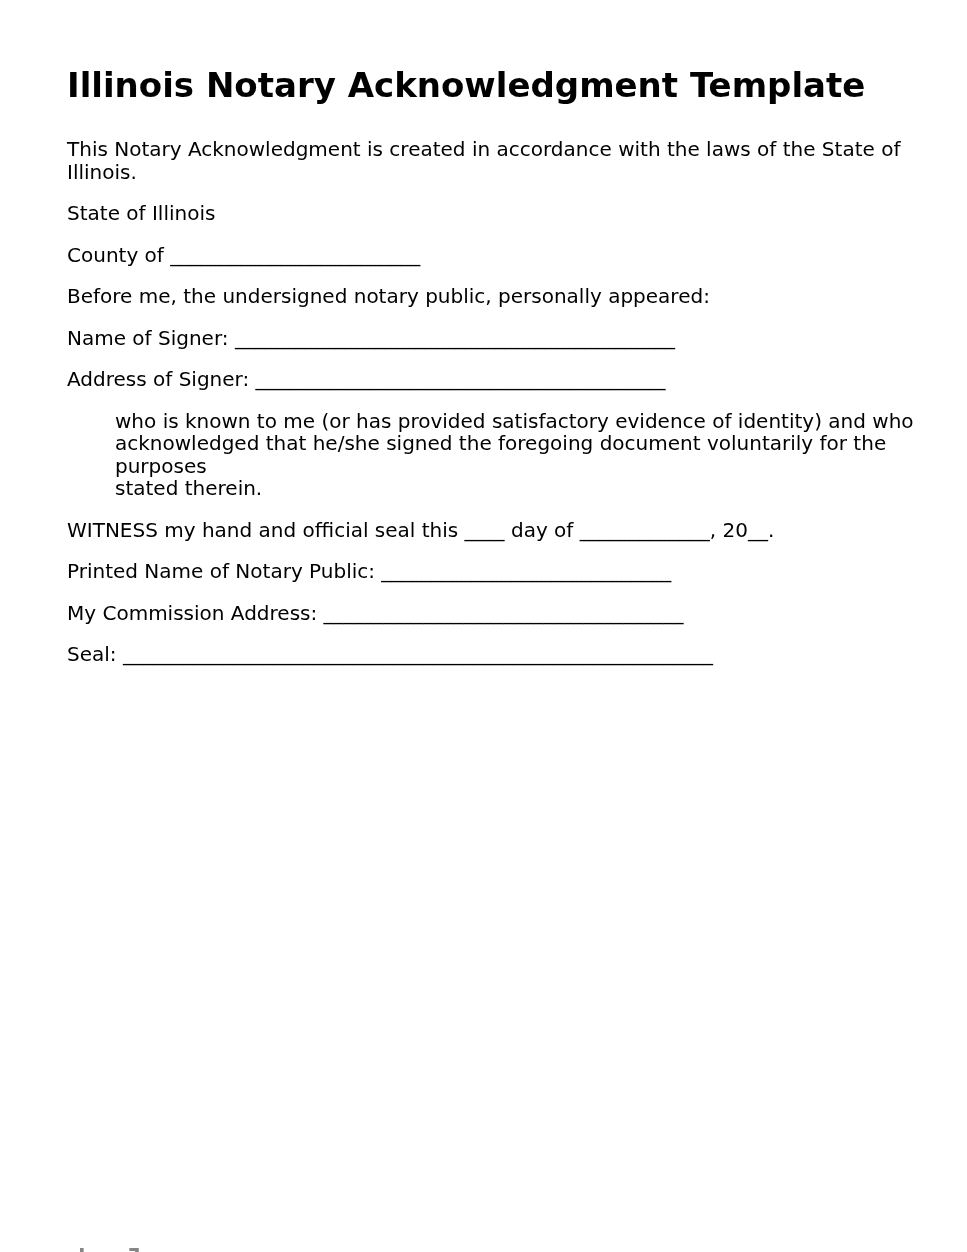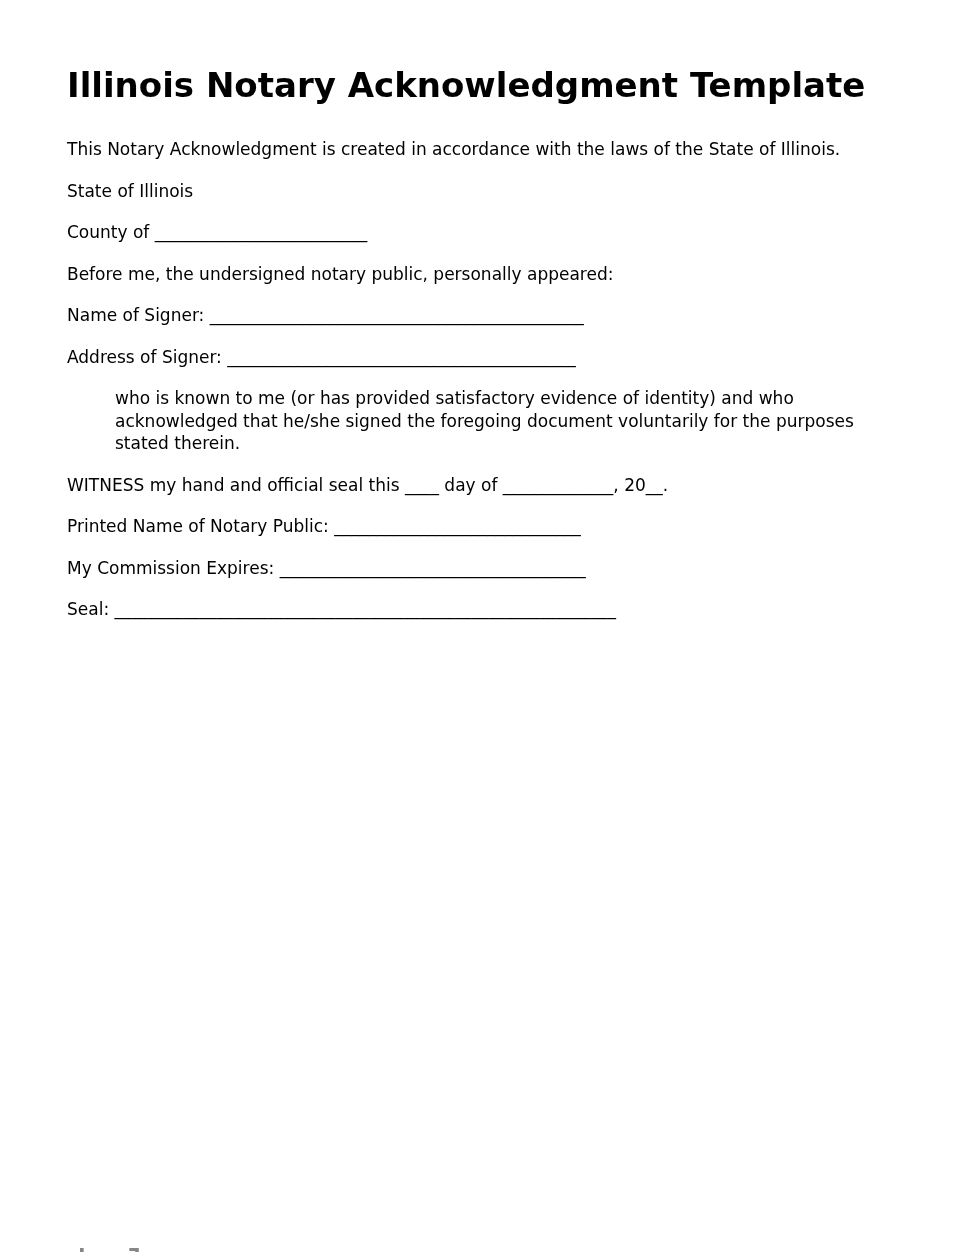--- a/index.html
+++ b/index.html
@@ -23,21 +23,21 @@
     width: 860px;
   }
   h1.doc-title {
     font-size: 34px;
     line-height: 46px;
     font-weight: bold;
     letter-spacing: 0px;
     margin: 62px 0 30px 0;
   }
   p.line {
-    font-size: 17px;
+    font-size: 20px;
     line-height: 22.5px;
     margin: 0 0 19px 0;
   }
   p.para span.para-line {
     display: block;
     margin-left: 48px;
   }
   .b { font-weight: normal; }
   .blank { font-weight: normal; white-space: pre; margin-top: 22px; }
   .watermark {
@@ -75,20 +75,20 @@
       <span class="para-line">who is known to me (or has provided satisfactory evidence of identity) and who</span>
       <span class="para-line">acknowledged that he/she signed the foregoing document voluntarily for the purposes</span>
       <span class="para-line">stated therein.</span>
     </p>
 
     <p class="line blank">WITNESS my hand and official seal this ____ day of _____________, 20__.</p>
 
 
     <p class="line"><span class="b">Printed Name of Notary Public:</span><span class="blank"> _____________________________</span></p>
 
-    <p class="line"><span class="b">My Commission Expires:</span><span class="blank"> ____________________________________</span></p>
+    <p class="line"><span class="b">My Commission Address:</span><span class="blank"> ____________________________________</span></p>
 
     <p class="line"><span>Seal:</span><span class="blank"> ___________________________________________________________</span></p>
 
   </div>
 
   <div class="watermark">web-learn.org</div>
 </div>
 
 </body></html>

